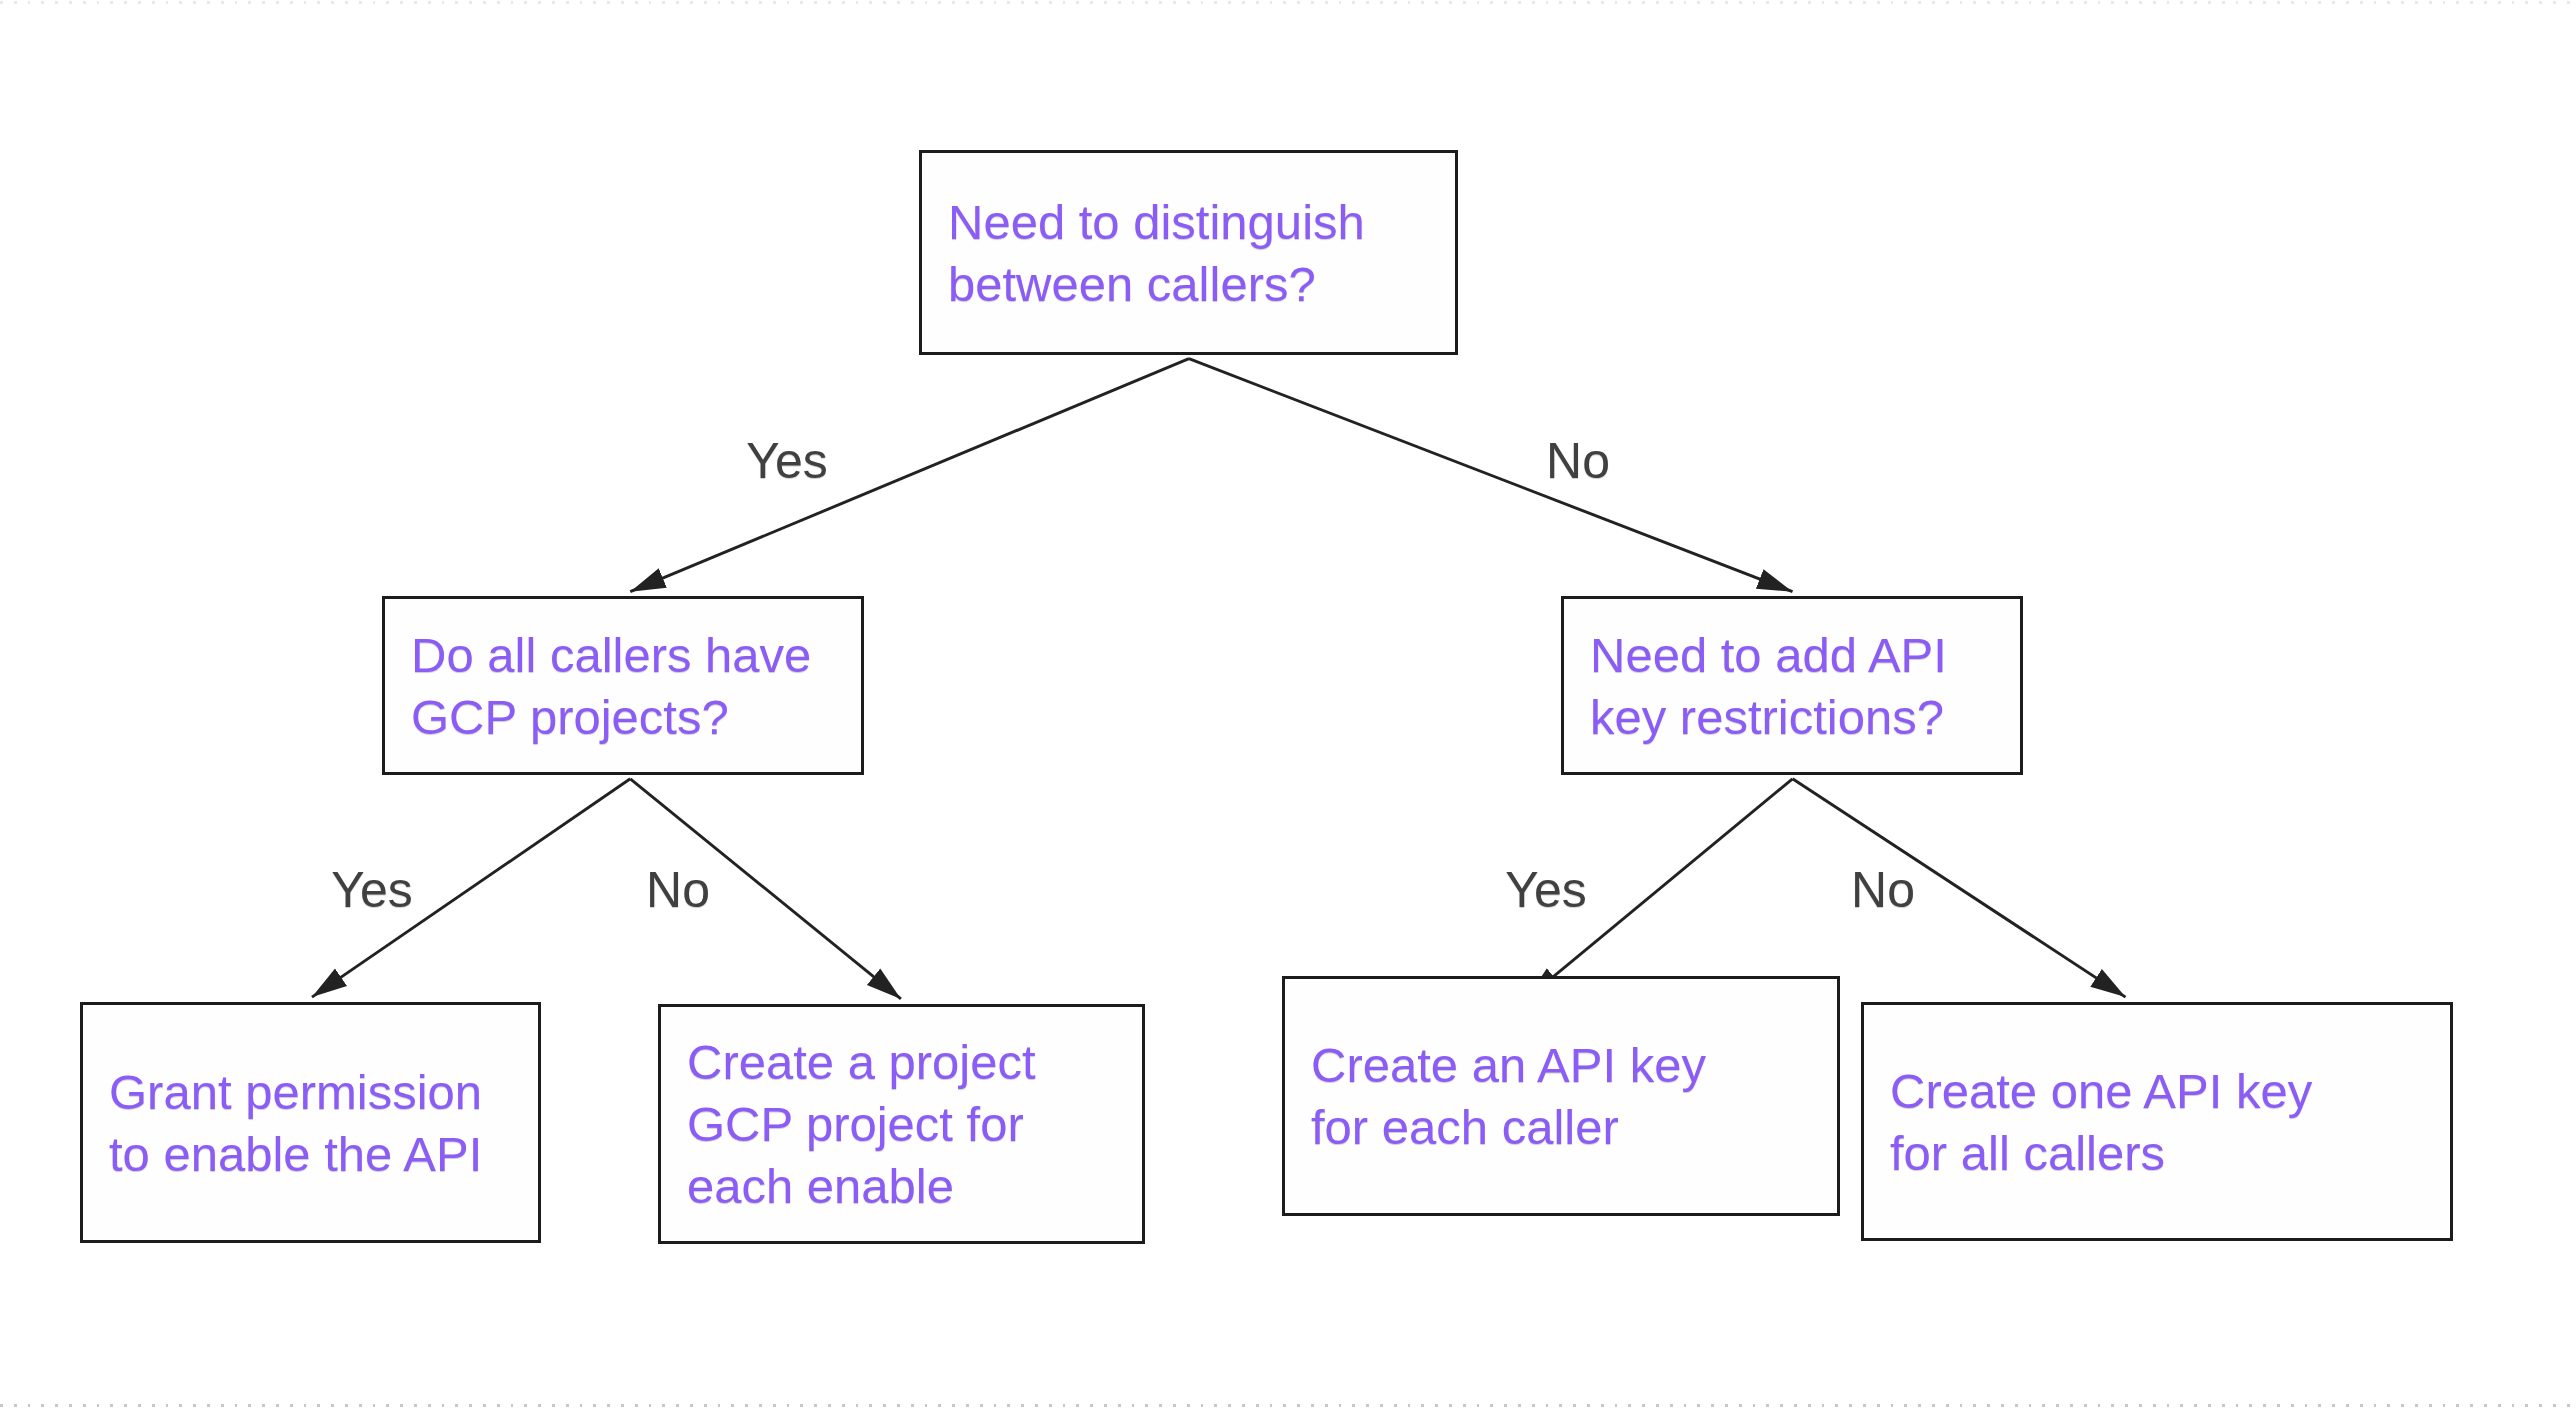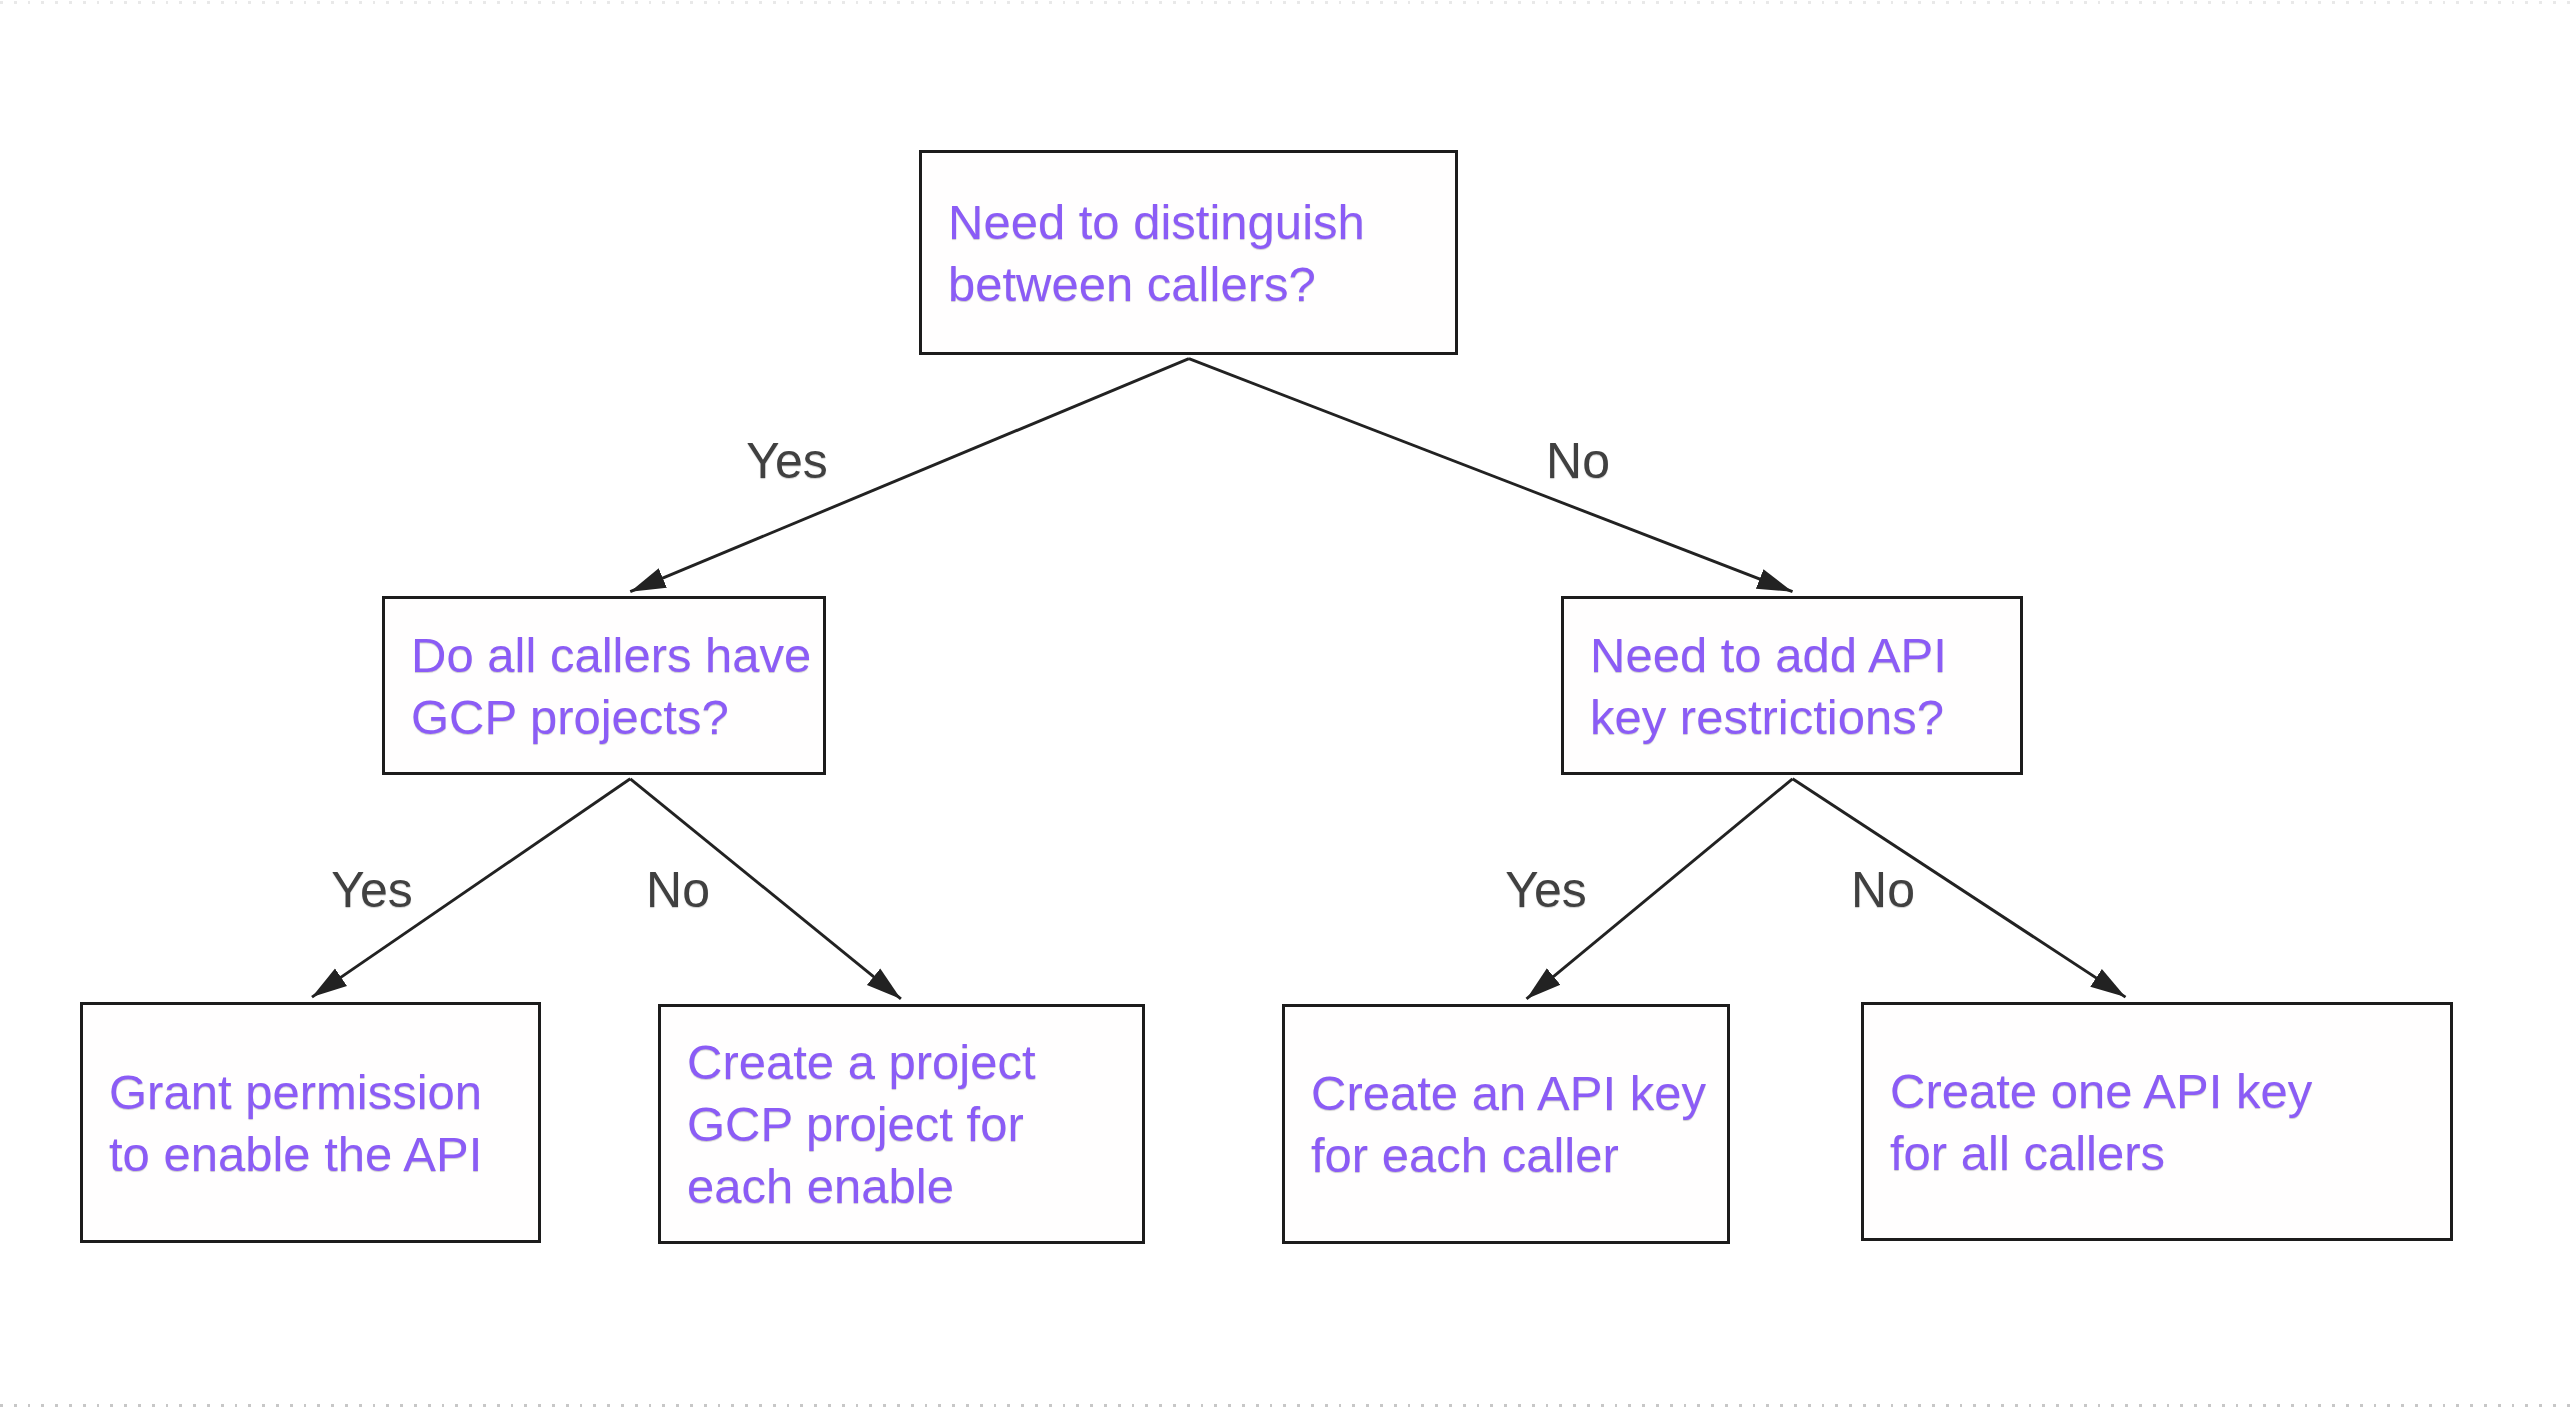--- a/index.html
+++ b/index.html
@@ -77,21 +77,21 @@
     <div class="edge-label" style="left: 372px; top: 890px;">Yes</div>
     <div class="edge-label" style="left: 678px; top: 890px;">No</div>
     <div class="edge-label" style="left: 1546px; top: 890px;">Yes</div>
     <div class="edge-label" style="left: 1883px; top: 890px;">No</div>
     <div class="node" style="left: 919px; top: 150px; width: 539px; height: 205px;">
       <div class="node-text">
         <div>Need to distinguish</div>
         <div>between callers?</div>
       </div>
     </div>
-    <div class="node" style="left: 382px; top: 596px; width: 444px; height: 179px;">
+    <div class="node" style="left: 382px; top: 596px; width: 482px; height: 179px;">
       <div class="node-text">
         <div>Do all callers have</div>
         <div>GCP projects?</div>
       </div>
     </div>
     <div class="node" style="left: 1561px; top: 596px; width: 462px; height: 179px;">
       <div class="node-text">
         <div>Need to add API</div>
         <div>key restrictions?</div>
       </div>
@@ -102,21 +102,21 @@
         <div>to enable the API</div>
       </div>
     </div>
     <div class="node" style="left: 658px; top: 1004px; width: 487px; height: 240px;">
       <div class="node-text">
         <div>Create a project</div>
         <div>GCP project for</div>
         <div>each enable</div>
       </div>
     </div>
-    <div class="node" style="left: 1282px; top: 1004px; width: 448px; height: 240px;">
+    <div class="node" style="left: 1282px; top: 976px; width: 558px; height: 240px;">
       <div class="node-text">
         <div>Create an API key</div>
         <div>for each caller</div>
       </div>
     </div>
     <div class="node" style="left: 1861px; top: 1002px; width: 592px; height: 239px;">
       <div class="node-text">
         <div>Create one API key</div>
         <div>for all callers</div>
       </div>

